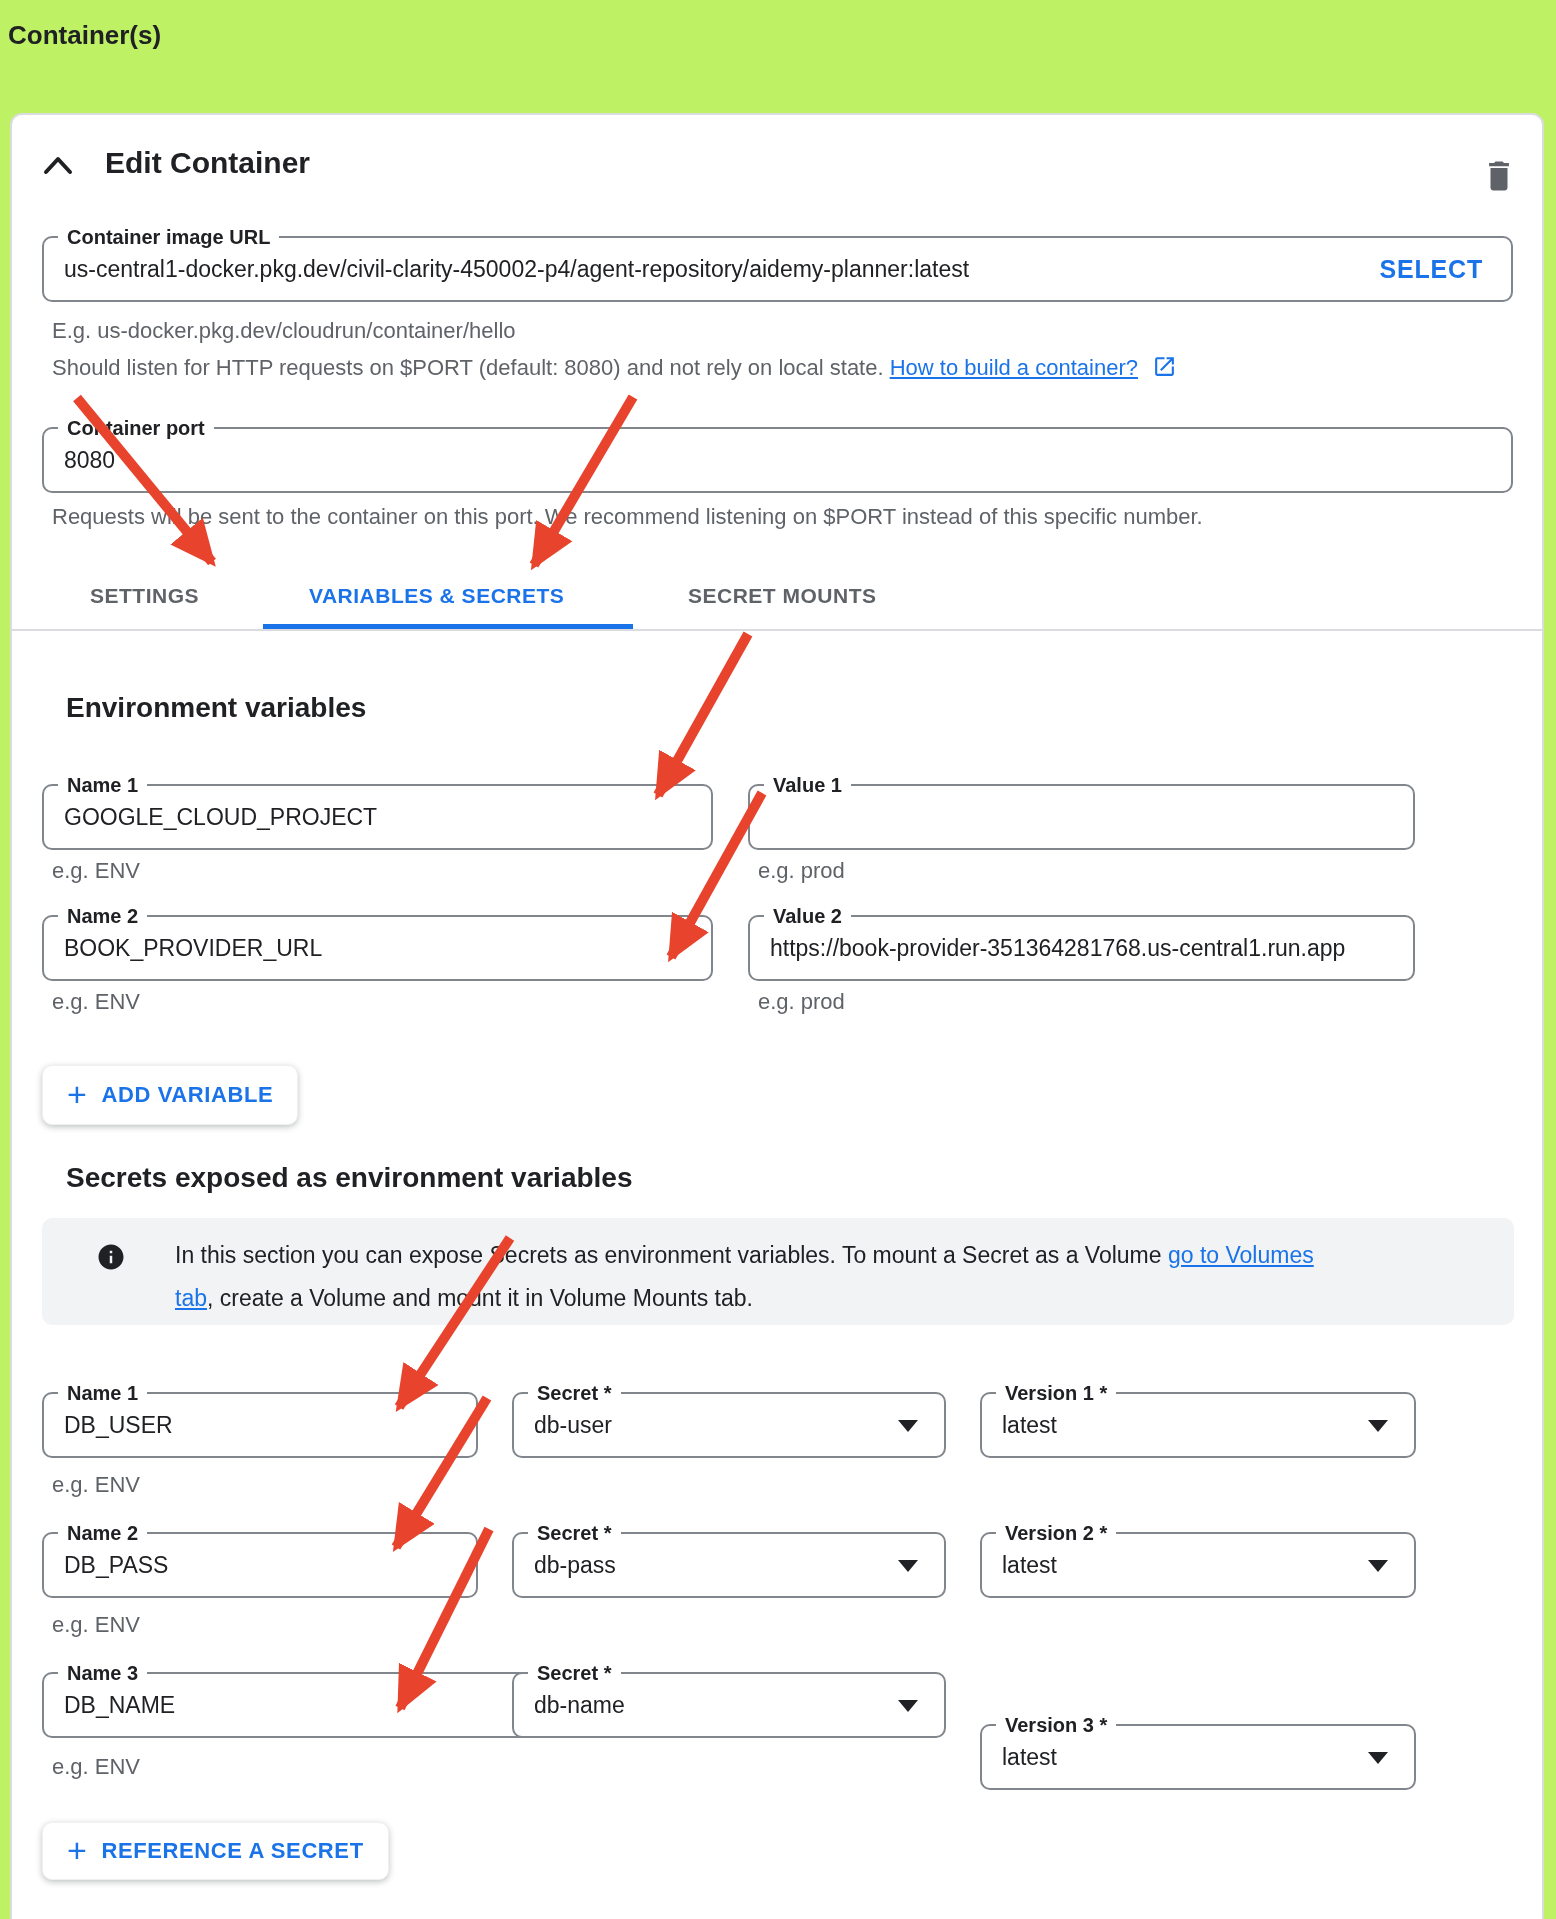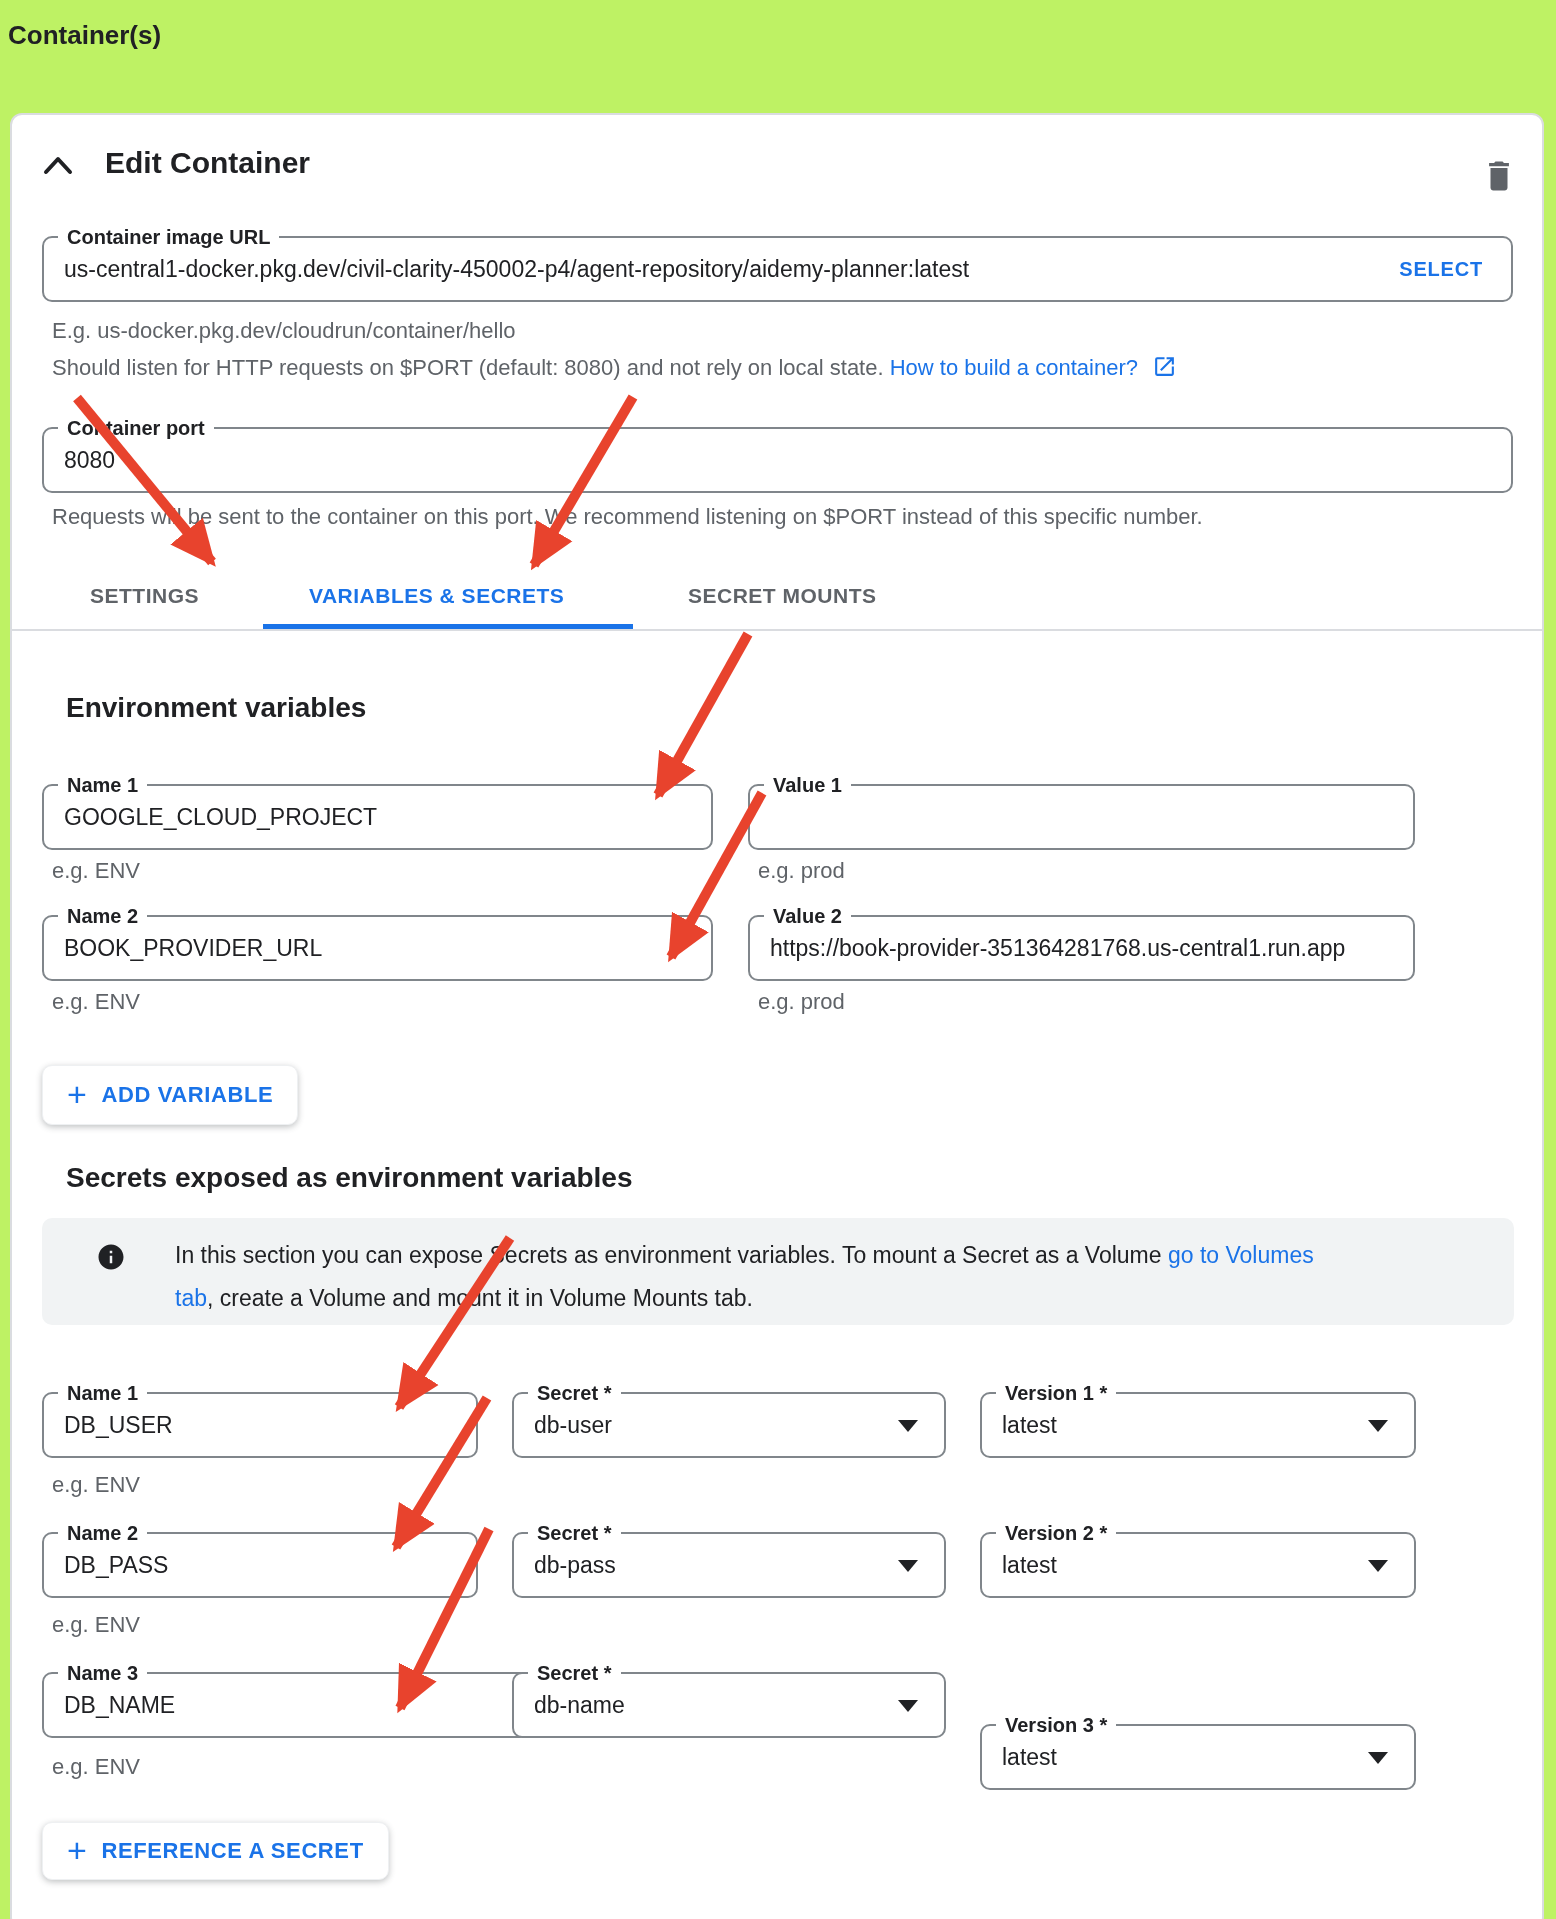--- a/index.html
+++ b/index.html
@@ -21,24 +21,24 @@
   }
   .flabel{
     position:absolute;top:-15px;left:14px;background:#fff;padding:0 9px;
     font-size:20px;font-weight:600;color:#202124;white-space:nowrap;line-height:28px;text-align:right;
   }
   .fvalue{
     position:absolute;left:20px;right:14px;top:0;height:62px;line-height:62px;
     font-size:23px;color:#202124;white-space:nowrap;overflow:hidden;
   }
   .helper{font-size:22px;color:#5f6368;white-space:nowrap;}
-  .link{color:#1a73e8;cursor:pointer;}
+  .link{color:#1a73e8;text-decoration:underline;cursor:pointer;}
   .select-btn{
     position:absolute;right:28px;top:0;height:62px;line-height:62px;
-    font-size:20px;font-weight:600;letter-spacing:.8px;color:#1a73e8;cursor:pointer;
+    font-size:25px;font-weight:600;letter-spacing:.8px;color:#1a73e8;cursor:pointer;
   }
   .tab{
     position:absolute;top:584px;font-size:21px;font-weight:600;letter-spacing:.5px;
     color:#5f6368;white-space:nowrap;cursor:pointer;
   }
   .tab.active{color:#1a73e8;}
   .tab-underline{position:absolute;left:263px;top:624px;width:370px;height:5px;background:#1a73e8;}
   .tab-divider{position:absolute;left:10px;top:629px;width:1534px;height:2px;background:#dadce0;}
   .pill-btn{
     position:absolute;display:flex;align-items:center;gap:14px;background:#fff;

